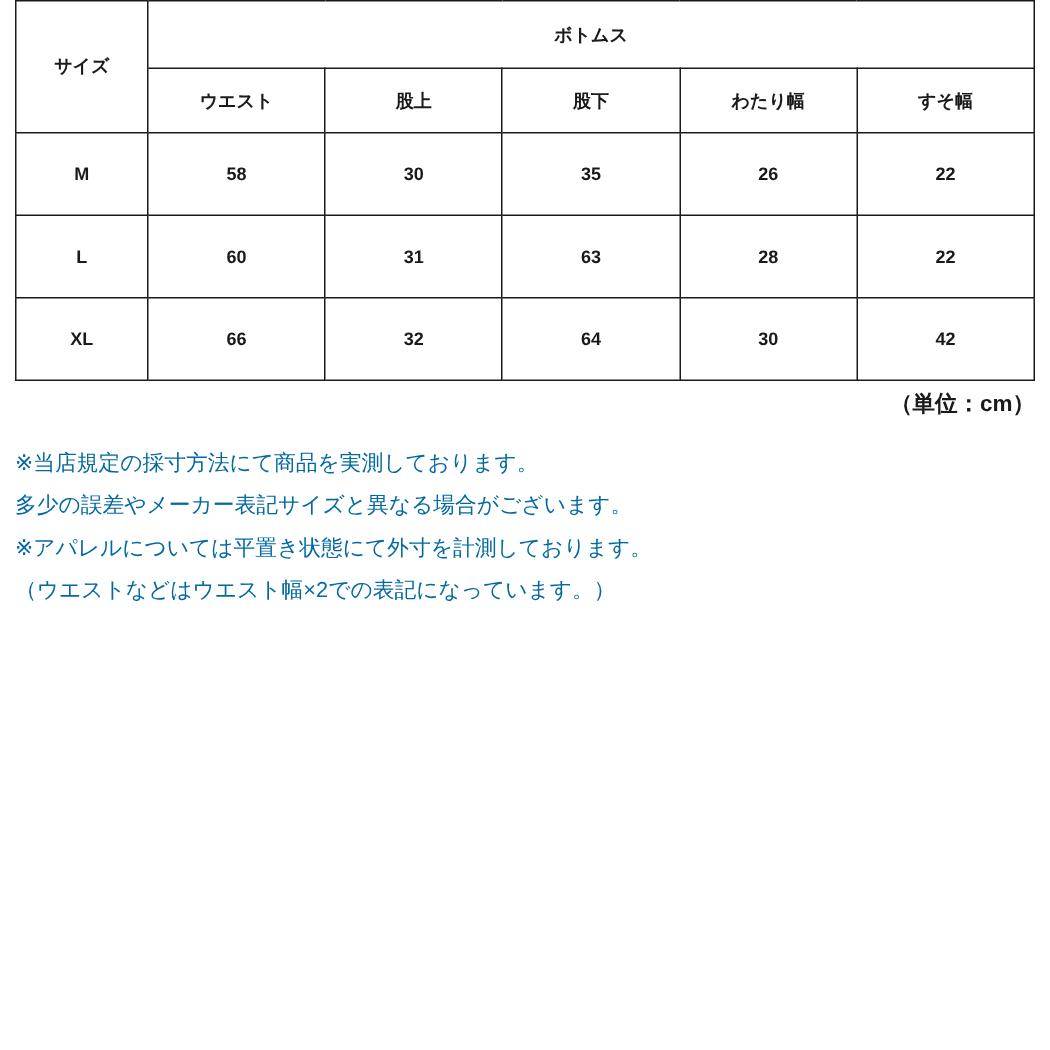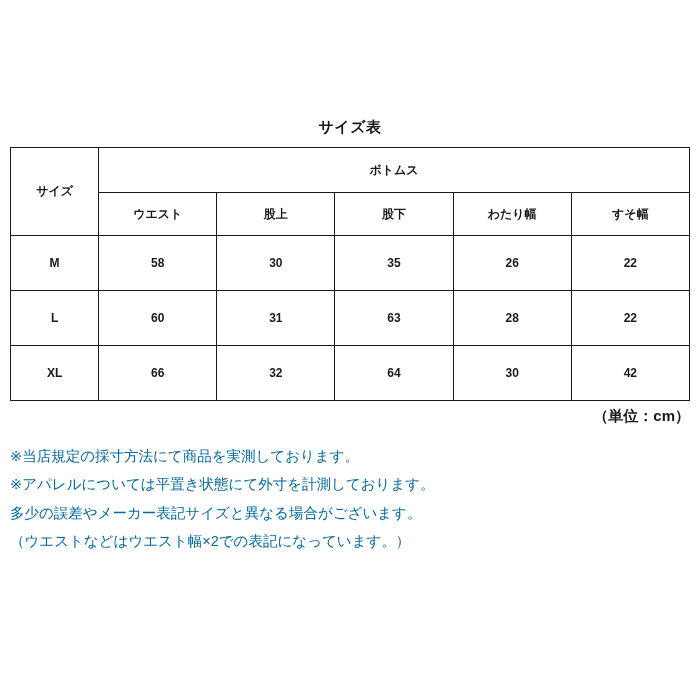--- a/index.html
+++ b/index.html
@@ -65,21 +65,20 @@
     line-height: 1.95;
     color: #0369a1;
   }
   .notes div { white-space: nowrap; }
 </style>
 </head>
 <body>
 
 <div class="page">
 
-  <div class="title">サイズ表</div>
 
   <table class="size-table">
     <colgroup>
       <col class="c-size">
       <col class="c-col">
       <col class="c-col">
       <col class="c-col">
       <col class="c-col">
       <col class="c-col">
     </colgroup>
@@ -121,18 +120,18 @@
         <td>30</td>
         <td>42</td>
       </tr>
     </tbody>
   </table>
 
   <div class="unit">（単位：cm）</div>
 
   <div class="notes">
     <div>※当店規定の採寸方法にて商品を実測しております。</div>
+    <div>多少の誤差やメーカー表記サイズと異なる場合がございます。</div>
     <div>※アパレルについては平置き状態にて外寸を計測しております。</div>
-    <div>多少の誤差やメーカー表記サイズと異なる場合がございます。</div>
     <div>（ウエストなどはウエスト幅×2での表記になっています。）</div>
   </div>
 
 </div>
 
 </body></html>

